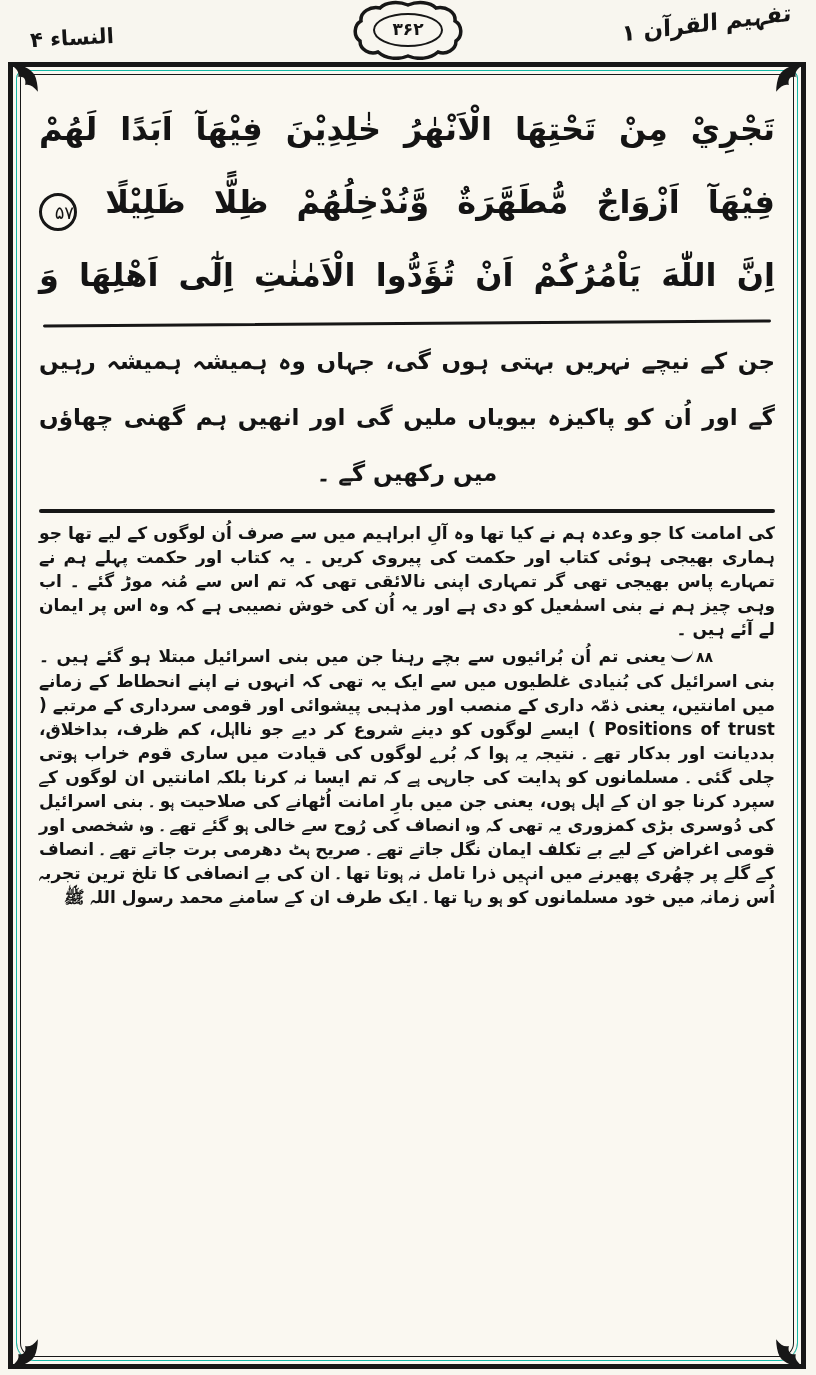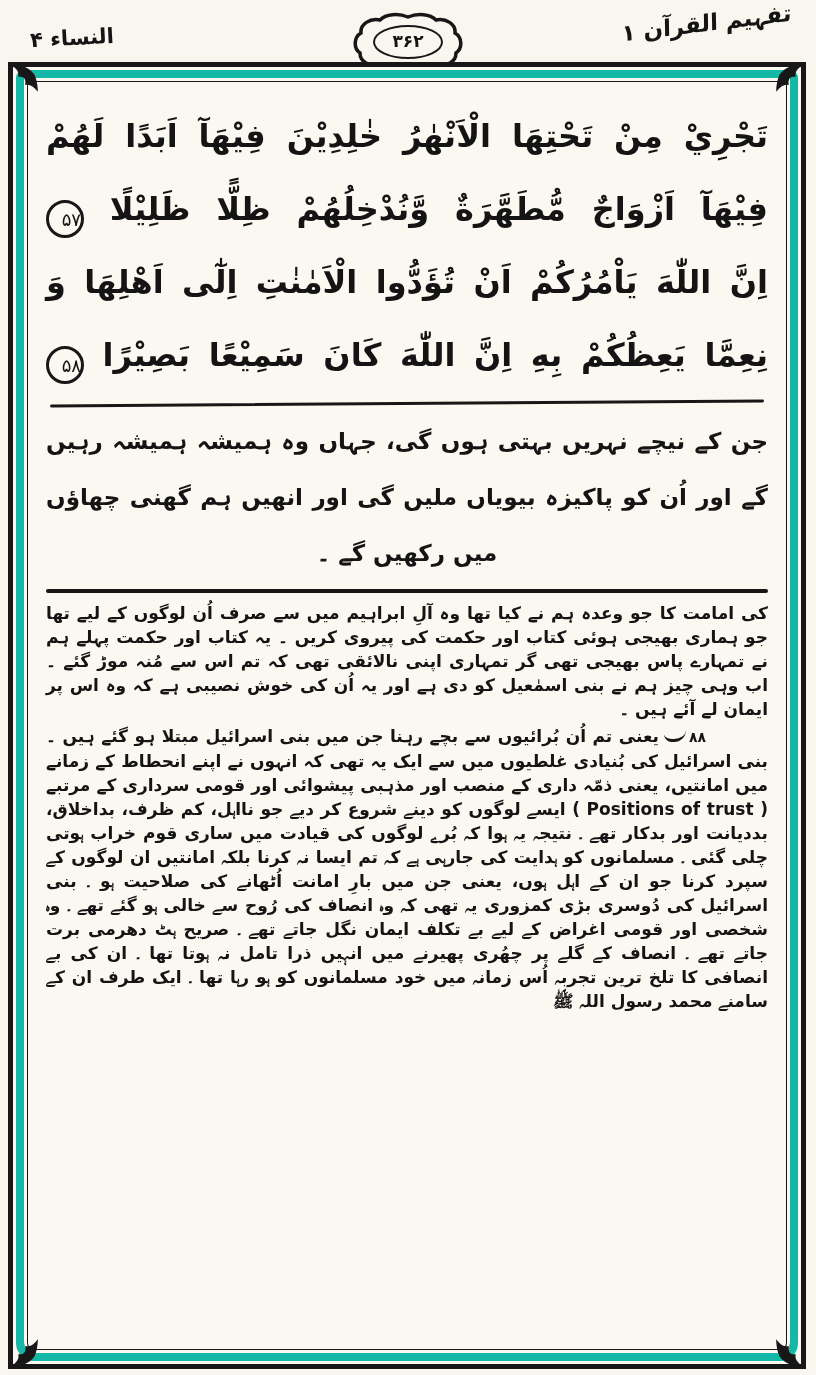--- a/index.html
+++ b/index.html
@@ -4,30 +4,30 @@
 <style>
   html,body{margin:0;padding:0;background:#e8e6df;}
   .page{position:relative;width:816px;height:1375px;background:#f8f6ef;
         font-family:"DejaVu Sans",sans-serif;color:#141414;overflow:hidden;}
 
   
   .surah{position:absolute;left:30px;top:26px;font-size:21px;font-weight:bold;
          direction:rtl;transform:rotate(-3deg);}
   .book-title{position:absolute;right:24px;top:10px;font-size:23px;font-weight:bold;
          direction:rtl;transform:rotate(-7deg) skewX(-6deg);}
-  .medallion{position:absolute;left:50%;top:12px;transform:translateX(-50%);
+  .medallion{position:absolute;left:50%;top:0;transform:translateX(-50%);
          width:120px;height:60px;}
   .medallion svg{position:absolute;inset:0;}
   .med-num{position:absolute;inset:0;display:flex;align-items:center;justify-content:center;
          font-size:17px;font-weight:bold;padding-bottom:3px;}
 
   
   .frame{position:absolute;left:8px;right:10px;top:62px;bottom:6px;
          border:5px solid #171717;background:#faf8f1;}
-  .frame-inner{position:absolute;inset:3px;border:8px solid #14b8a6;
+  .frame-inner{position:absolute;inset:3px;border:1px solid #14b8a6;
          border-radius:8px 8px 18px 18px;
          box-shadow:inset 0 0 0 3px #faf8f1, inset 0 0 0 4px #171717;
          padding:10px 22px 0 22px;overflow:hidden;}
   .flourish{position:absolute;width:30px;height:30px;z-index:3;}
   .fl-tl{top:-4px;left:-4px;}
   .fl-tr{top:-4px;right:-4px;transform:scaleX(-1);}
   .fl-bl{bottom:-4px;left:-4px;transform:scaleY(-1);}
   .fl-br{bottom:-4px;right:-4px;transform:scale(-1,-1);}
 
   
@@ -93,24 +93,20 @@
         <div class="qline">
           <span>تَجْرِيْ مِنْ تَحْتِهَا الْاَنْهٰرُ خٰلِدِيْنَ فِيْهَآ اَبَدًا لَهُمْ</span>
         </div>
         <div class="qline">
           <span>فِيْهَآ اَزْوَاجٌ مُّطَهَّرَةٌ وَّنُدْخِلُهُمْ ظِلًّا ظَلِيْلًا</span>
           <span class="vbadge"><span>۵۷</span></span>
         </div>
         <div class="qline">
           <span>اِنَّ اللّٰهَ يَاْمُرُكُمْ اَنْ تُؤَدُّوا الْاَمٰنٰتِ اِلٰٓى اَهْلِهَا وَ</span>
         </div>
-        <div class="qline">
-          <span>نِعِمَّا يَعِظُكُمْ بِهِ اِنَّ اللّٰهَ كَانَ سَمِيْعًا بَصِيْرًا</span>
-          <span class="vbadge"><span>۵۸</span></span>
-        </div>
       </div>
 
       <div class="rule r1"></div>
 
       <div class="trans">
         <p>جن کے نیچے نہریں بہتی ہوں گی، جہاں وہ ہمیشہ ہمیشہ رہیں گے اور اُن کو پاکیزہ بیویاں ملیں گی اور انھیں ہم گھنی چھاؤں میں رکھیں گے ۔</p>
       </div>
 
       <div class="rule r2"></div>
 

